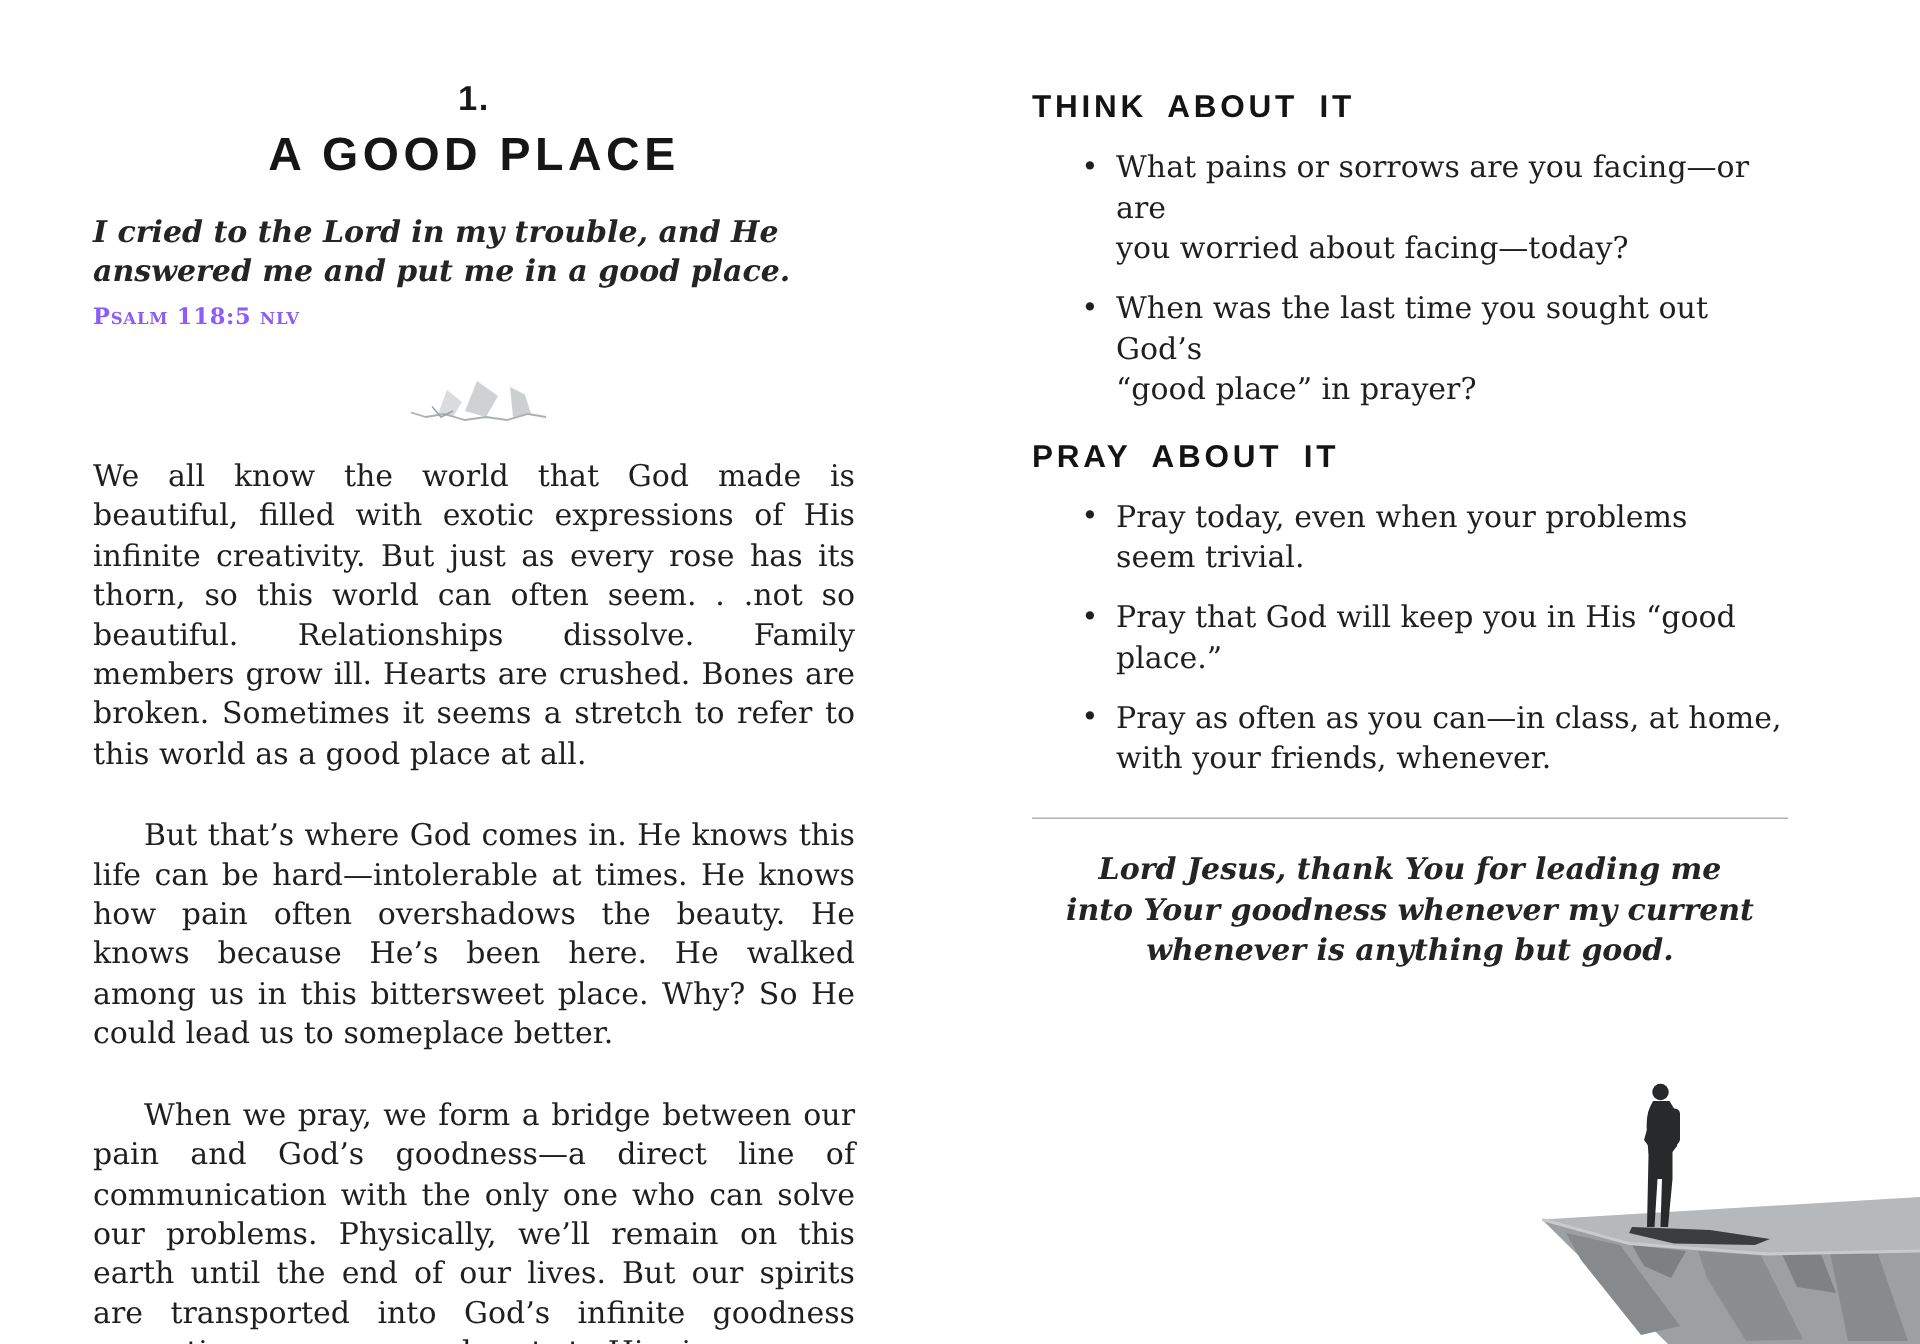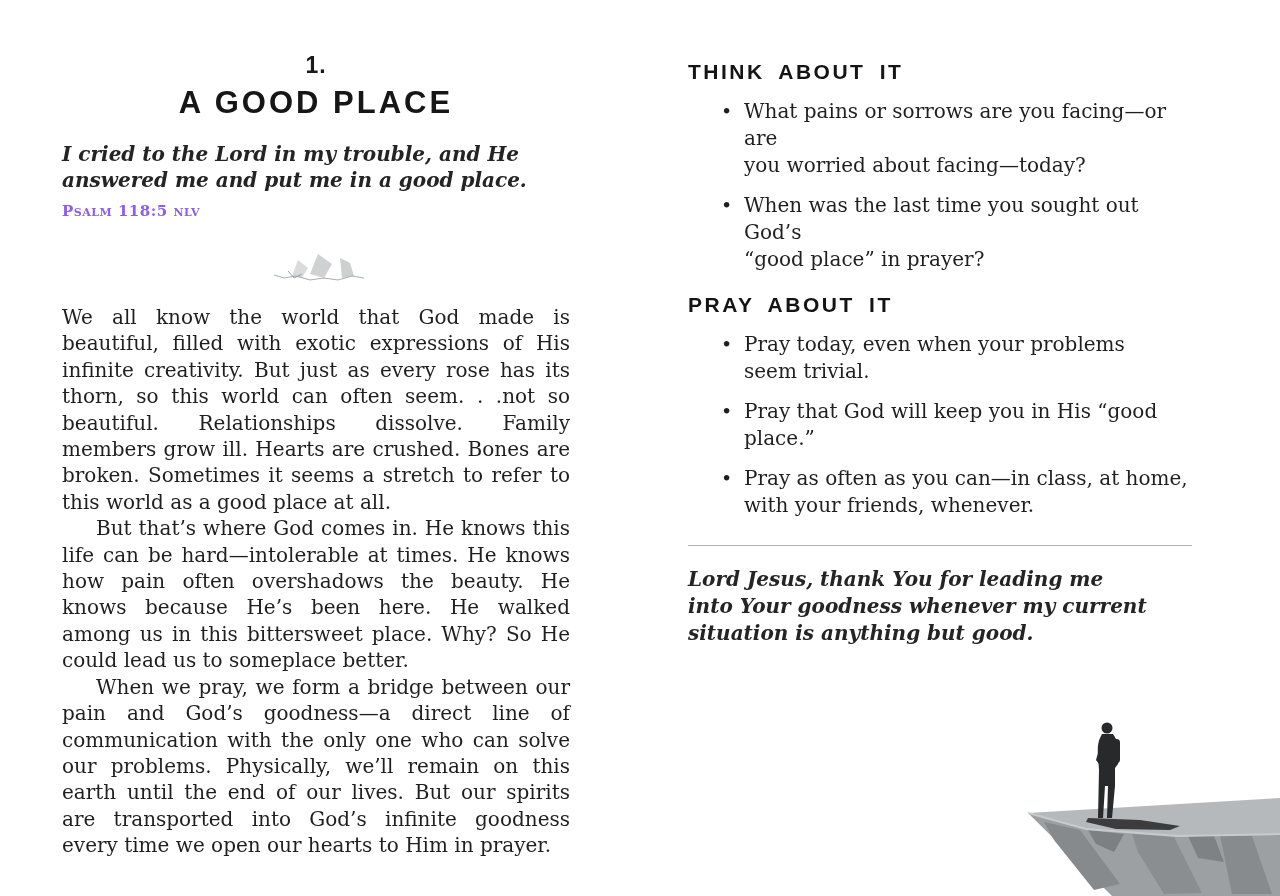--- a/index.html
+++ b/index.html
@@ -61,21 +61,21 @@
   }
   .body-text {
     margin-top: 16px;
     font-family: "DejaVu Serif", serif;
     font-size: 20px;
     line-height: 26.4px;
     text-align: justify;
     color: #1f1f1f;
   }
   .body-text p { margin: 0; }
-  .body-text p.indent { text-indent: 34px; }
+  .body-text p.indent { text-indent: 34px; margin-top: 28px; }
 
   
   .page-right {
     position: absolute;
     left: 688px;
     top: 60px;
     width: 504px;
   }
   .section-heading {
     margin: 0;
@@ -107,21 +107,21 @@
     top: 0;
     font-size: 19px;
     color: #1f1f1f;
   }
   .rule-divider {
     border: none;
     border-top: 1px solid #b2b2b2;
     margin: 26px 0 20px 0;
   }
   .prayer {
-    text-align: left;
+    text-align: center;
     font-family: "DejaVu Serif", serif;
     font-style: italic;
     font-weight: bold;
     font-size: 20px;
     line-height: 27px;
     color: #242424;
   }
   .cliff-illustration {
     position: absolute;
     right: 0;
@@ -180,21 +180,21 @@
       <li>Pray that God will keep you in His “good place.”</li>
       <li>Pray as often as you can—in class, at home,
 with your friends, whenever.</li>
     </ul>
 
     <hr class="rule-divider">
 
     <div class="prayer">
       <div>Lord Jesus, thank You for leading me</div>
       <div>into Your goodness whenever my current</div>
-      <div>situation is anything but good.</div>
+      <div>whenever is anything but good.</div>
     </div>
   </div>
 
   <svg class="cliff-illustration" viewBox="0 0 252 184" aria-hidden="true">
 
     <polygon points="0,101 58,117 150,124 252,122 252,184 84,184" fill="#9da0a2"></polygon>
 
     <polygon points="16,110 52,118 92,172 66,178 26,128" fill="#878a8c"></polygon>
     <polygon points="104,122 146,125 174,181 136,182 110,140" fill="#8b8e90"></polygon>
     <polygon points="192,123 224,124 244,182 204,182" fill="#888b8d"></polygon>

